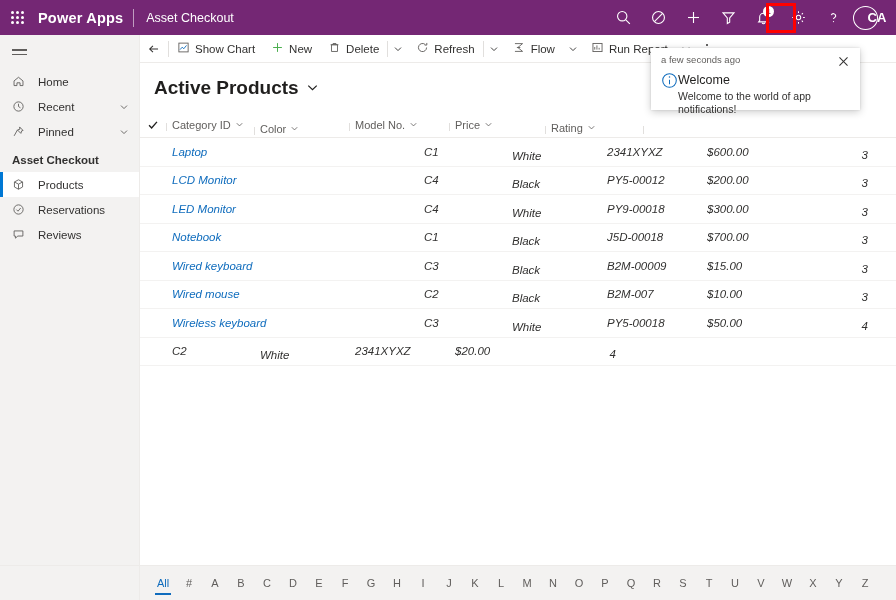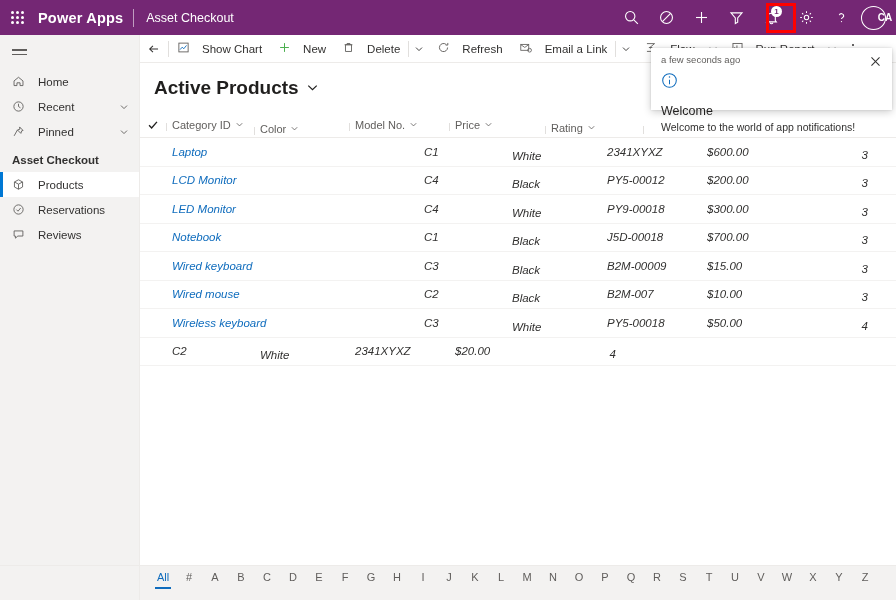--- a/index.html
+++ b/index.html
@@ -60,22 +60,22 @@
   .highlight-box {
     position: absolute; left: 766px; top: 3px;
     width: 30px; height: 30px;
     border: 3px solid #ff0000;
     pointer-events: none; z-index: 60;
   }
   .avatar {
     width: 24px; height: 24px; border-radius: 50%;
     border: 1px solid #ffffff;
     display: flex; align-items: center; justify-content: center;
-    font-size: 10px; font-weight: bold; color: #ffffff;
-    margin-right: 10px; margin-left: 2px; cursor: pointer; padding-left: 23px;
+    font-size: 13px; font-weight: bold; color: #ffffff;
+    margin-right: 18px; margin-left: 2px; cursor: pointer; padding-left: 23px;
   }
 
   
   .sidebar {
     position: absolute; top: 35px; left: 0;
     width: 140px; height: 565px;
     background: #f3f2f1;
     border-right: 1px solid #edebe9;
   }
   .hamburger {
@@ -116,21 +116,21 @@
     font-size: 11.5px; color: #323130;
     white-space: nowrap; overflow: hidden;
   }
   .backbtn {
     width: 28px; height: 28px;
     display: flex; align-items: center; justify-content: center;
     cursor: pointer; color: #323130; flex: none;
   }
   .cmd-sep-v { width: 1px; height: 16px; background: #e1dfdd; flex: none; }
   .cmdbtn {
-    height: 28px; display: flex; align-items: center; gap: 12px;
+    height: 28px; display: flex; align-items: center; gap: 5px;
     padding: 0 8px; cursor: pointer; flex: none;
   }
   .cmdbtn .lbl { white-space: nowrap; }
   .cmd-chev {
     width: 20px; height: 28px;
     display: flex; align-items: center; justify-content: center;
     cursor: pointer; color: #323130; flex: none;
   }
   .ellipsis-btn {
     width: 22px; height: 28px;
@@ -187,21 +187,21 @@
   .num { padding-right: 26px; }
   .rating-val { text-align: right; padding-right: 28px; }
   .sort-arrow { font-size: 10px; color: #605e5c; }
 
   
   .alphabar {
     position: absolute; left: 140px; top: 565px;
     width: 756px; height: 35px;
     background: #f3f2f1;
     border-top: 1px solid #edebe9;
-    display: flex; 
+    display: flex; align-items: center;
     padding-left: 10px; gap: 0;
     font-size: 11px; color: #605e5c;
   }
   .alpha {
     min-width: 26px; height: 22px;
     display: flex; align-items: center; justify-content: center;
     cursor: pointer; position: relative;
   }
   .alpha.active { color: #0f6cbd; font-weight: normal; }
   .alpha.active::after {
@@ -211,33 +211,33 @@
   }
   .alphabar-bottom {
     position: absolute; left: 0; top: 565px;
     width: 140px; height: 35px; background: #f3f2f1;
     border-top: 1px solid #edebe9; border-right: 1px solid #edebe9;
   }
 
   
   .notif {
     position: absolute; left: 651px; top: 48px;
-    width: 241px; height: 62px;
+    width: 209px; height: 62px;
     background: #ffffff;
     box-shadow: 0 2px 8px rgba(0,0,0,.20), 0 0 2px rgba(0,0,0,.12);
     z-index: 50;
     padding: 6px 10px 8px 10px;
   }
   .notif-top { display: flex; align-items: flex-start; }
   .notif-time { font-size: 9.5px; color: #605e5c; }
   .notif-close {
     margin-left: auto; cursor: pointer; color: #323130;
     width: 14px; height: 14px; display: flex; align-items: center; justify-content: center;
   }
-  .notif-body { display: flex; gap: 8px; padding-top: 2px; flex-direction: column; }
+  .notif-body { display: flex; padding-top: 2px; }
   .notif-icon { flex: none; color: #0f6cbd; padding-top: 2px; }
   .notif-title { font-size: 12.5px; color: #201f1e; line-height: 15px; }
   .notif-text { font-size: 10.5px; color: #323130; padding-top: 2px; line-height: 13px; }
 </style>
 </head>
 <body>
 
 <div id="app">
 
   <div class="appbar">
@@ -433,30 +433,20 @@
     <div class="cmdbtn">
       <span>
         <svg width="13" height="13" viewBox="0 0 16 16" fill="none" stroke="#605e5c" stroke-width="1.15">
           <path d="M13 8a5 5 0 11-1.6-3.6"></path>
             <path d="M13.3 2.4v2.6h-2.6"></path>
         </svg>
       </span>
       <span class="lbl">Refresh</span>
     </div>
 
-    <div class="cmdbtn">
-      <span>
-        <svg width="14" height="13" viewBox="0 0 18 16" fill="none" stroke="#605e5c" stroke-width="1.1">
-          <rect x="2.3" y="4" width="10.2" height="7.6"></rect>
-            <path d="M2.3 4.3l5.1 3.6 5.1-3.6"></path>
-          <circle cx="13.6" cy="11.5" r="2.4"></circle>
-        </svg>
-      </span>
-      <span class="lbl">Email a Link</span>
-    </div>
 
     <div class="cmd-sep-v"></div>
     <div class="cmd-chev">
       <svg width="10" height="10" viewBox="0 0 12 12" fill="none" stroke="#323130" stroke-width="1.1">
           <path d="M2.4 4.3L6 7.9l3.6-3.6"></path>
         </svg>
     </div>
 
     <div class="cmdbtn">
       <span>

